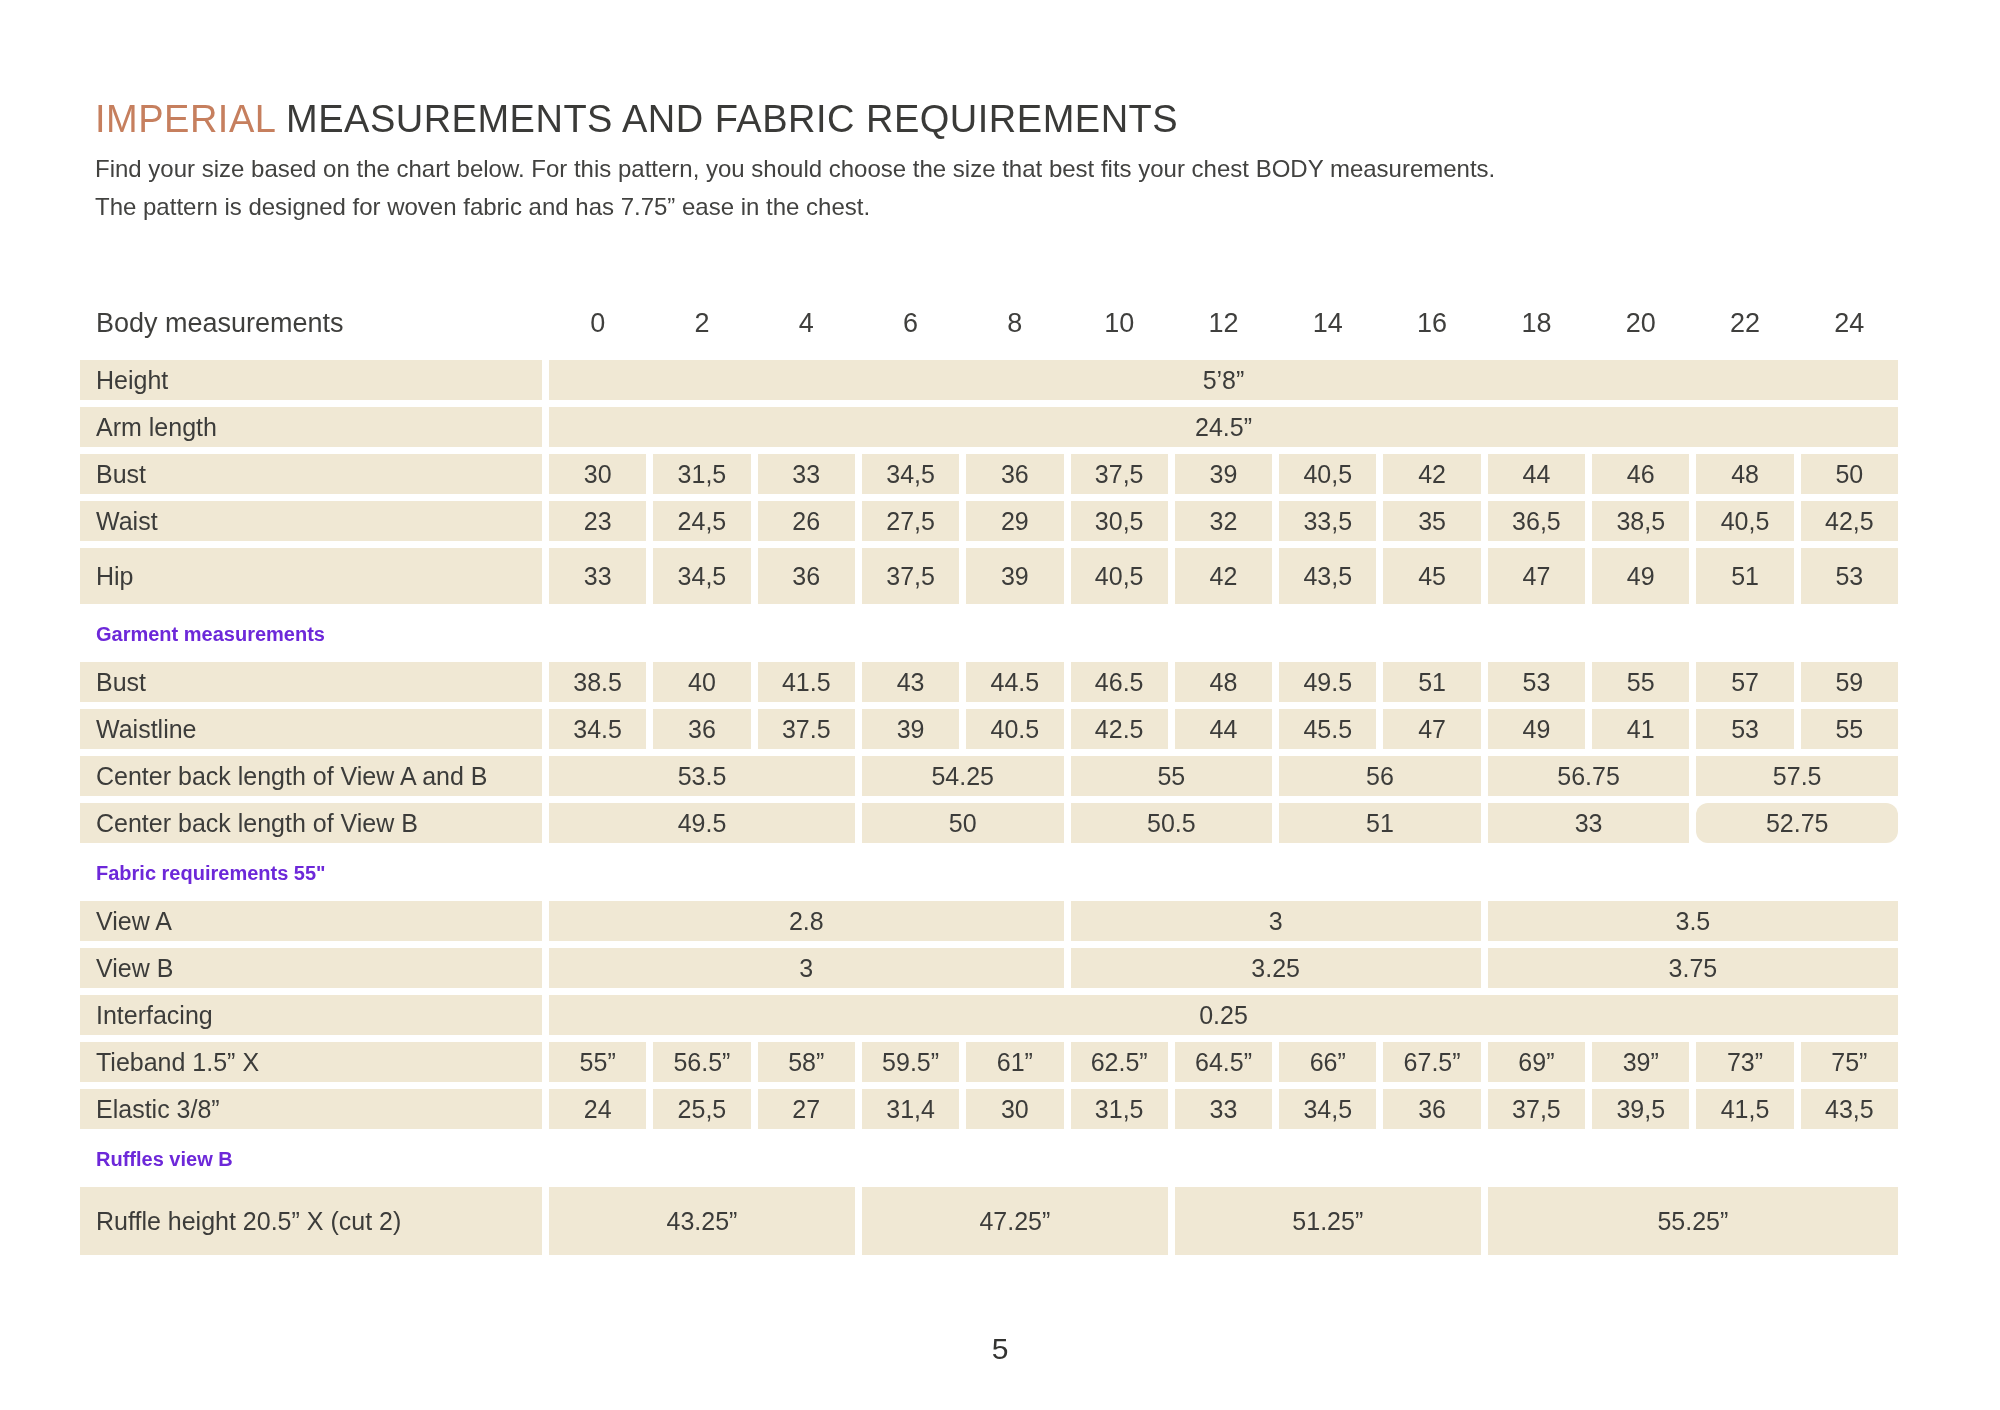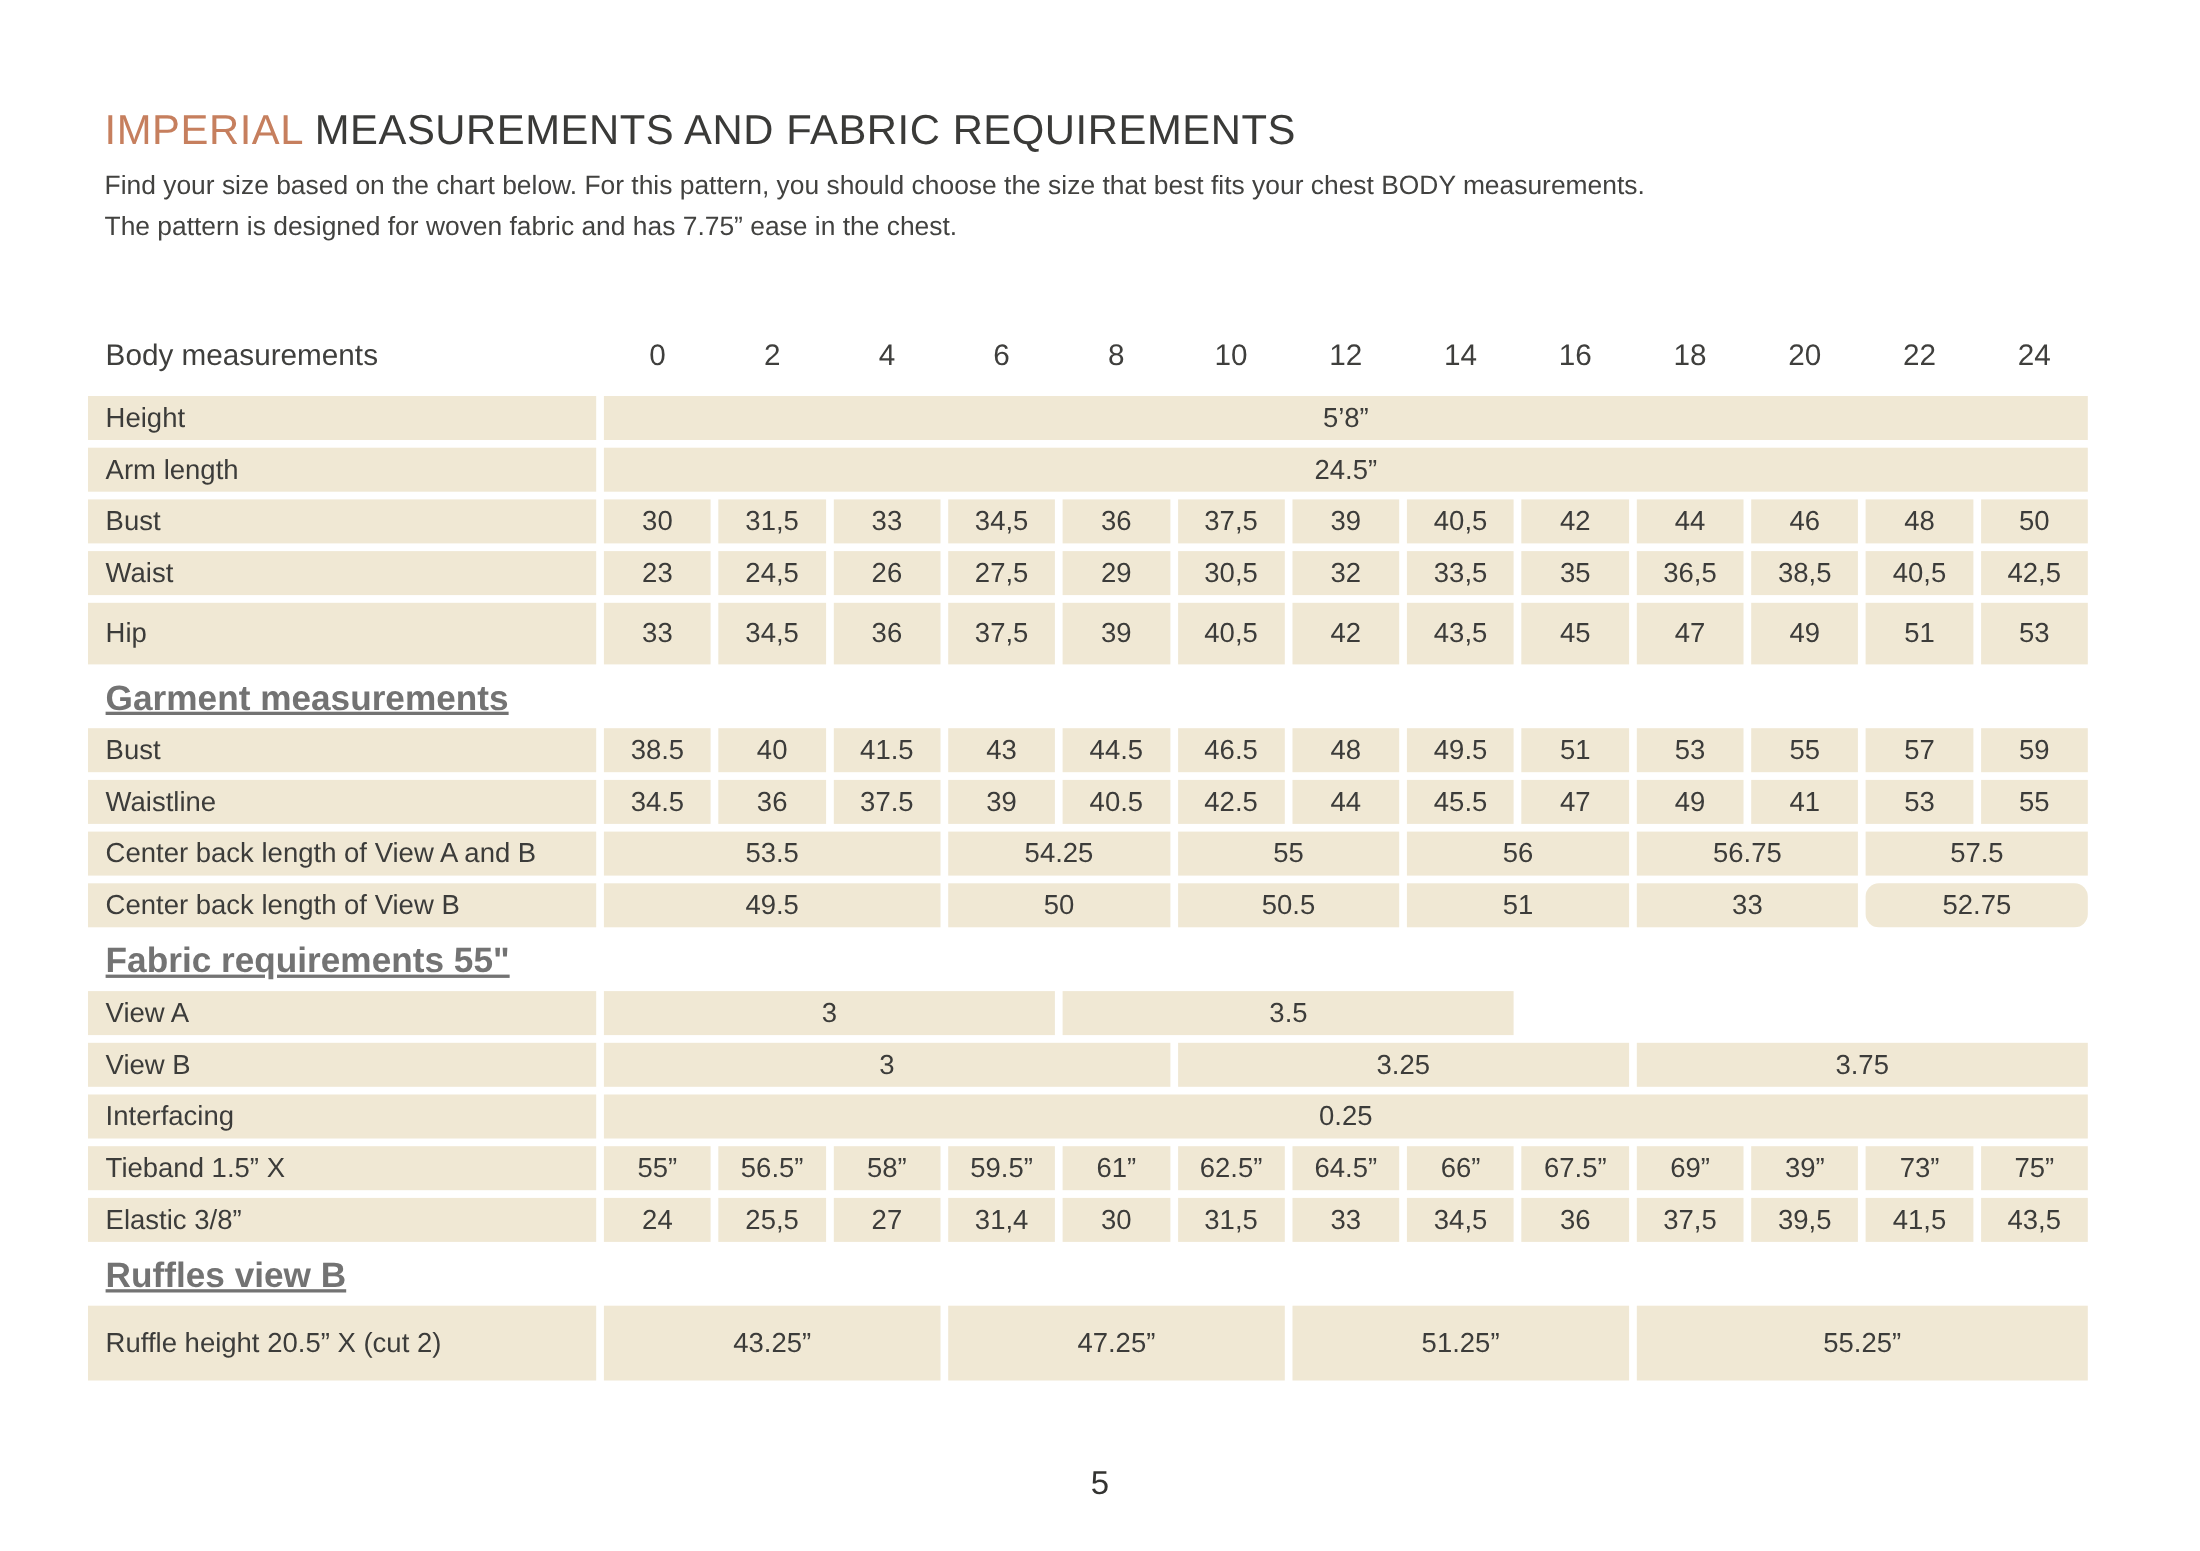--- a/index.html
+++ b/index.html
@@ -46,22 +46,22 @@
     display:flex;align-items:center;
     padding-left:16px;font-size:25px;
   }
   .cell{
     background:var(--beige);
     display:flex;align-items:center;justify-content:center;
     font-size:25px;
   }
   .section-row{
     height:46px;display:flex;align-items:center;
-    padding-left:16px;font-size:32px;font-weight:700;color:#737373;
-    margin-top:2px;margin-bottom:5px;text-decoration:underline;
+    padding-left:16px;font-size:20px;font-weight:700;color:#6d28d9;
+    margin-top:2px;margin-bottom:5px;
   }
   .page-number{
     position:absolute;left:0;top:1332px;width:100%;
     text-align:center;font-size:30px;color:#333331;
   }
 </style>
 </head>
 <body>
 
 <div class="title">
@@ -194,20 +194,21 @@
       <div class="cell" style="grid-column: span 3;">49.5</div>
       <div class="cell" style="grid-column: span 2;">50</div>
       <div class="cell" style="grid-column: span 2;">50.5</div>
       <div class="cell" style="grid-column: span 2;">51</div>
       <div class="cell" style="grid-column: span 2;">33</div>
       <div class="cell" style="grid-column: span 2; border-radius: 12px;">52.75</div>
     </div>
     <div class="section-row">Fabric requirements 55"</div>
     <div class="trow data-row">
       <div class="lbl">View A</div>
+      <div class="cell" style="grid-column: span 5;">2.8</div>
       <div class="cell" style="grid-column: span 4;">3</div>
       <div class="cell" style="grid-column: span 4;">3.5</div>
     </div>
     <div class="trow data-row">
       <div class="lbl">View B</div>
       <div class="cell" style="grid-column: span 5;">3</div>
       <div class="cell" style="grid-column: span 4;">3.25</div>
       <div class="cell" style="grid-column: span 4;">3.75</div>
     </div>
     <div class="trow data-row">

